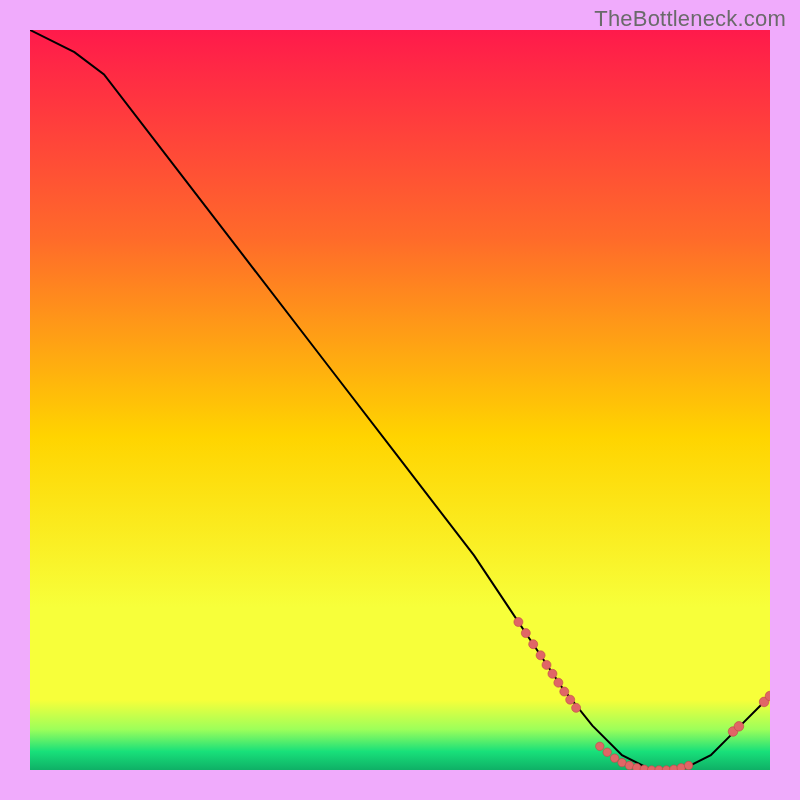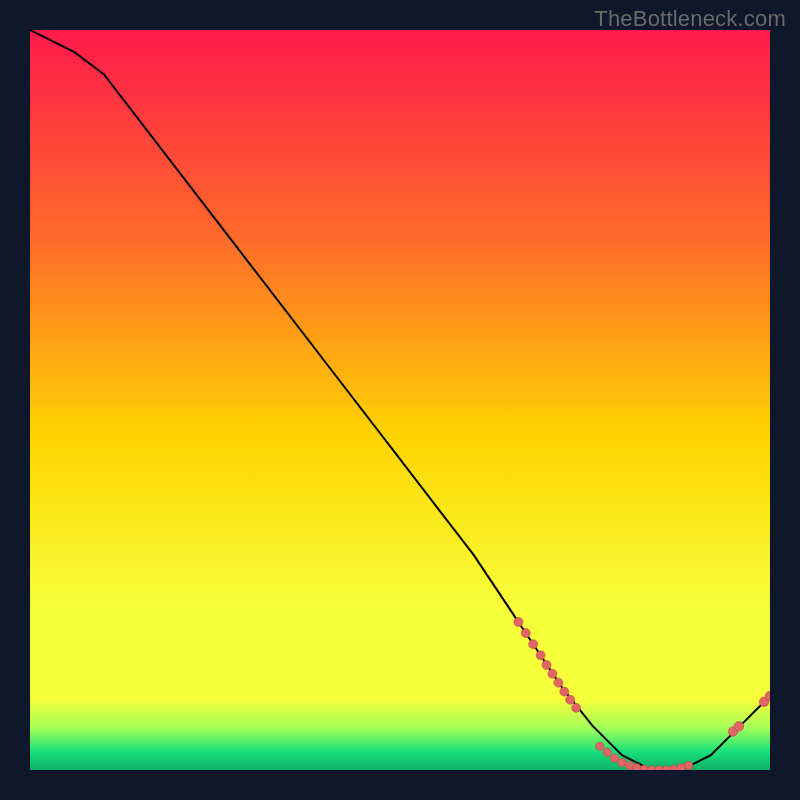--- a/index.html
+++ b/index.html
@@ -8,21 +8,21 @@
     width: 800px;
     height: 800px;
     background: #000;
     overflow: hidden;
     font-family: Arial, Helvetica, sans-serif;
   }
   .stage {
     position: relative;
     width: 800px;
     height: 800px;
-    background: #0f172a;
+    background: #f0abfc;
     text-decoration: underline;
   }
   .watermark {
     position: absolute;
     top: 6px;
     right: 14px;
     color: #6a6a6a;
     font-size: 22px;
     font-weight: 400;
     letter-spacing: 0.2px;

